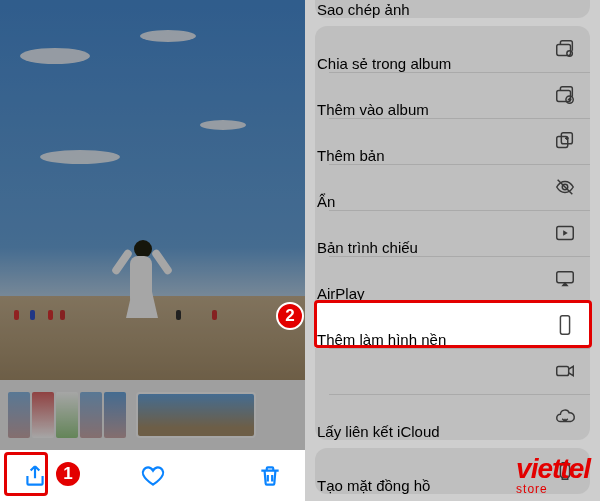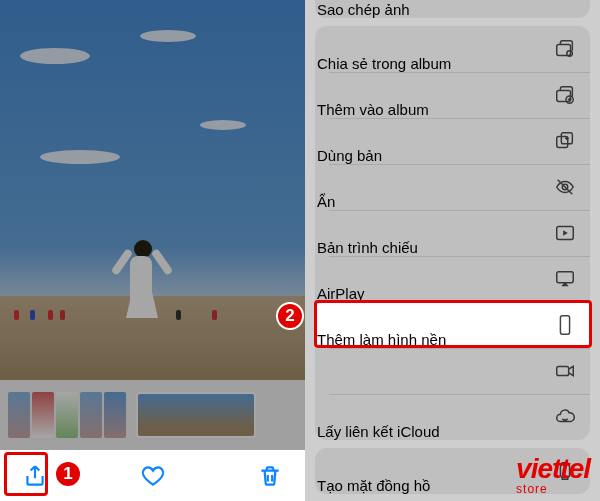--- a/index.html
+++ b/index.html
@@ -137,21 +137,21 @@
               <use href="#i-album-share"></use>
             </svg></span>
         </div>
         <div class="row">
           <span>Thêm vào album</span>
           <span class="ic"><svg viewBox="0 0 24 24">
               <use href="#i-album-add"></use>
             </svg></span>
         </div>
         <div class="row">
-          <span>Dùng bản</span>
+          <span>Thêm bản</span>
           <span class="ic"><svg viewBox="0 0 24 24">
               <use href="#i-duplicate"></use>
             </svg></span>
         </div>
         <div class="row">
           <span>Ẩn</span>
           <span class="ic"><svg viewBox="0 0 24 24">
               <use href="#i-hide"></use>
             </svg></span>
         </div>

